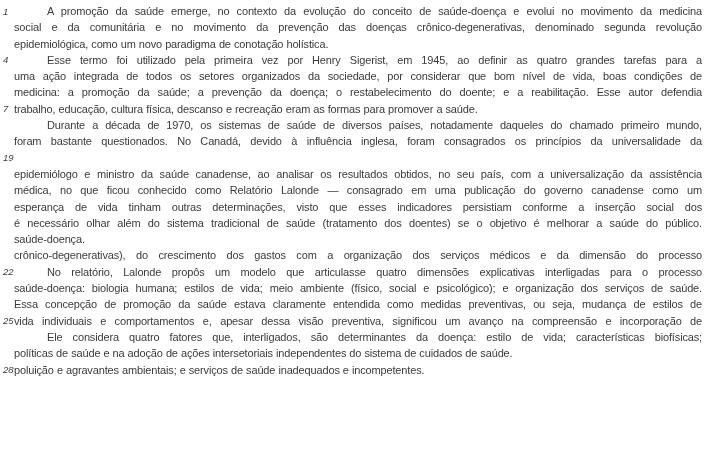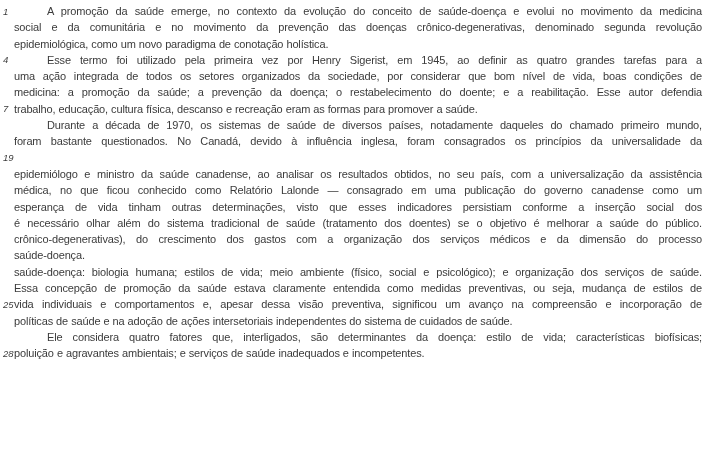--- a/index.html
+++ b/index.html
@@ -69,22 +69,23 @@
       <div class="line fill"><span>uma ação integrada de todos os setores organizados da sociedade, por considerar que bom nível de vida, boas condições de</span></div>
       <div class="line fill"><span>medicina: a promoção da saúde; a prevenção da doença; o restabelecimento do doente; e a reabilitação. Esse autor defendia</span></div>
       <div class="line"><span class="num">7</span><span>trabalho, educação, cultura física, descanso e recreação eram as formas para promover a saúde.</span></div>
       <div class="line indent fill"><span>Durante a década de 1970, os sistemas de saúde de diversos países, notadamente daqueles do chamado primeiro mundo,</span></div>
       <div class="line fill"><span>foram bastante questionados. No Canadá, devido à influência inglesa, foram consagrados os princípios da universalidade da</span></div>
       <div class="line fill"><span class="num">19</span></div>
       <div class="line fill"><span>epidemiólogo e ministro da saúde canadense, ao analisar os resultados obtidos, no seu país, com a universalização da assistência</span></div>
       <div class="line fill"><span>médica, no que ficou conhecido como Relatório Lalonde — consagrado em uma publicação do governo canadense como um</span></div>
       <div class="line fill"><span>esperança de vida tinham outras determinações, visto que esses indicadores persistiam conforme a inserção social dos</span></div>
       <div class="line fill"><span>é necessário olhar além do sistema tradicional de saúde (tratamento dos doentes) se o objetivo é melhorar a saúde do público.</span></div>
+      <div class="line"><span>saúde-doença.</span></div>
       <div class="line fill"><span>crônico-degenerativas), do crescimento dos gastos com a organização dos serviços médicos e da dimensão do processo</span></div>
-      <div class="line"><span>saúde-doença.</span></div>
+      <div class="line indent fill"><span class="num">22</span><span>No relatório, Lalonde propôs um modelo que articulasse quatro dimensões explicativas interligadas para o processo</span></div>
       <div class="line fill"><span>saúde-doença: biologia humana; estilos de vida; meio ambiente (físico, social e psicológico); e organização dos serviços de saúde.</span></div>
       <div class="line fill"><span>Essa concepção de promoção da saúde estava claramente entendida como medidas preventivas, ou seja, mudança de estilos de</span></div>
       <div class="line fill"><span class="num">25</span><span>vida individuais e comportamentos e, apesar dessa visão preventiva, significou um avanço na compreensão e incorporação de</span></div>
+      <div class="line indent fill"><span>Ele considera quatro fatores que, interligados, são determinantes da doença: estilo de vida; características biofísicas;</span></div>
       <div class="line"><span>políticas de saúde e na adoção de ações intersetoriais independentes do sistema de cuidados de saúde.</span></div>
-      <div class="line indent fill"><span>Ele considera quatro fatores que, interligados, são determinantes da doença: estilo de vida; características biofísicas;</span></div>
       <div class="line"><span class="num">28</span><span>poluição e agravantes ambientais; e serviços de saúde inadequados e incompetentes.</span></div>
     </div>
 </div>
 
 </body></html>

